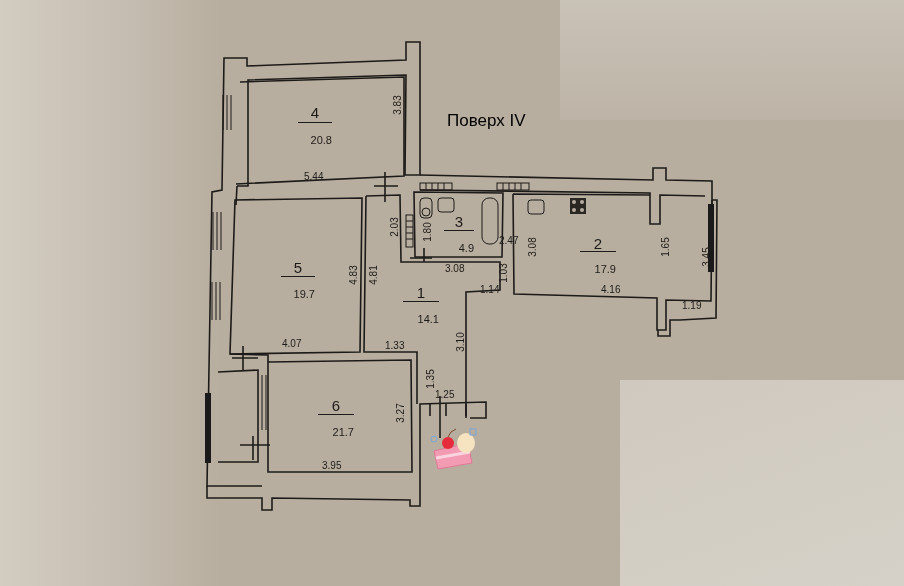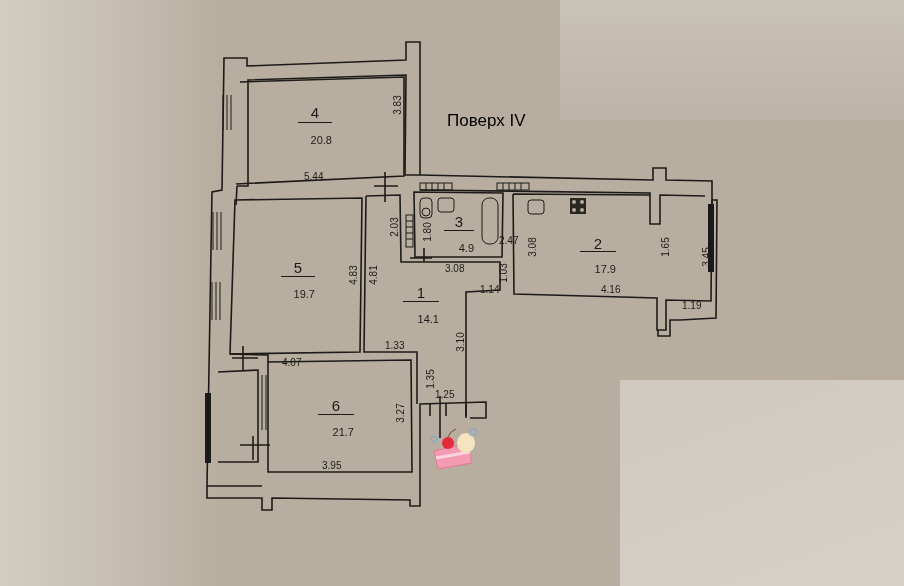--- a/index.html
+++ b/index.html
@@ -114,21 +114,21 @@
 <div class="room-area" style="left:580px;top:251px;width:36px;">17.9</div>
 
 <div class="room-num" style="left:406px;top:285px;width:30px;">1</div>
 <div class="room-area" style="left:403px;top:301px;width:36px;">14.1</div>
 
 <div class="room-num" style="left:321px;top:398px;width:30px;">6</div>
 <div class="room-area" style="left:318px;top:414px;width:36px;">21.7</div>
 
 <div class="lbl" style="left:304px;top:172px;">5.44</div>
 <div class="lbl vert" style="left:388px;top:100px;">3.83</div>
-<div class="lbl" style="left:282px;top:358px;text-align:center;">4.07</div>
+<div class="lbl" style="left:282px;top:339px;text-align:center;">4.07</div>
 <div class="lbl vert" style="left:344px;top:270px;">4.83</div>
 <div class="lbl vert" style="left:364px;top:270px;">4.81</div>
 <div class="lbl vert" style="left:385px;top:222px;">2.03</div>
 <div class="lbl" style="left:385px;top:341px;">1.33</div>
 <div class="lbl vert" style="left:451px;top:337px;">3.10</div>
 <div class="lbl vert" style="left:421px;top:374px;">1.35</div>
 <div class="lbl" style="left:435px;top:390px;">1.25</div>
 <div class="lbl vert" style="left:418px;top:227px;">1.80</div>
 <div class="lbl" style="left:455px;top:236px;margin-left:44px;">2.47</div>
 <div class="lbl" style="left:445px;top:264px;">3.08</div>

